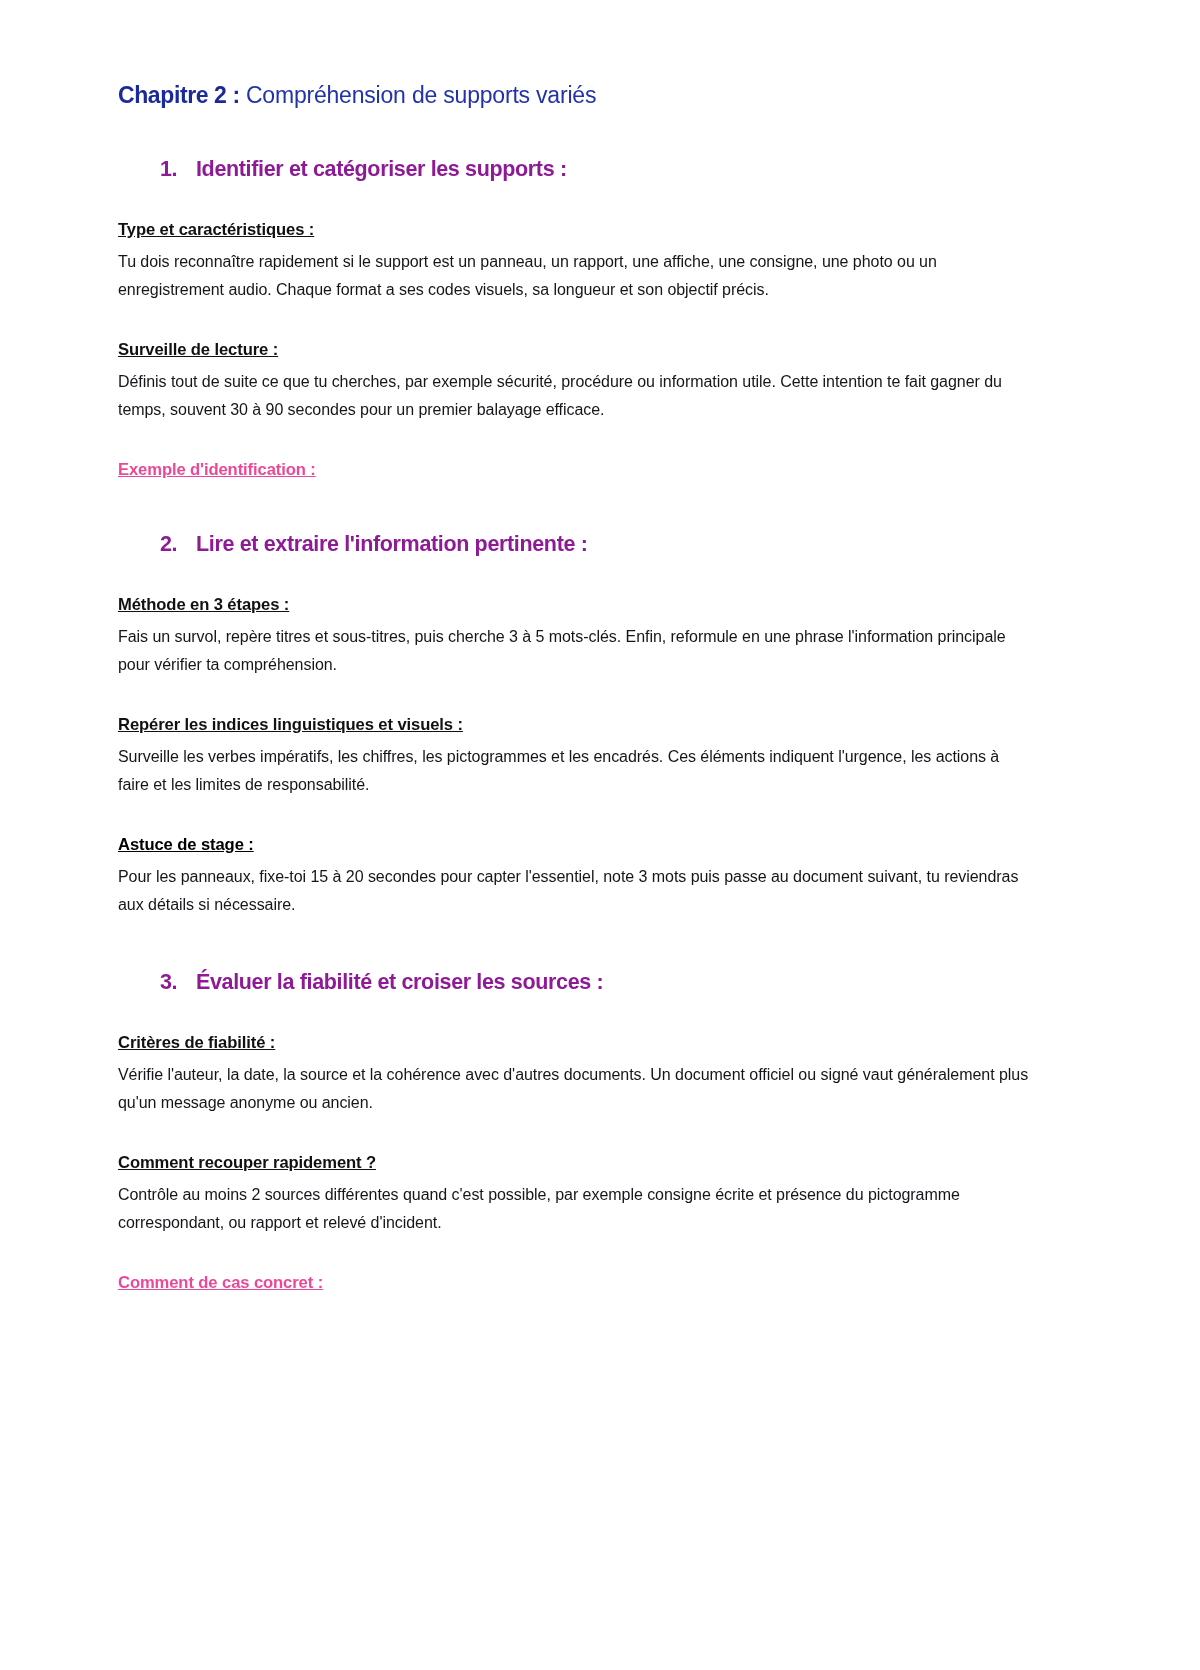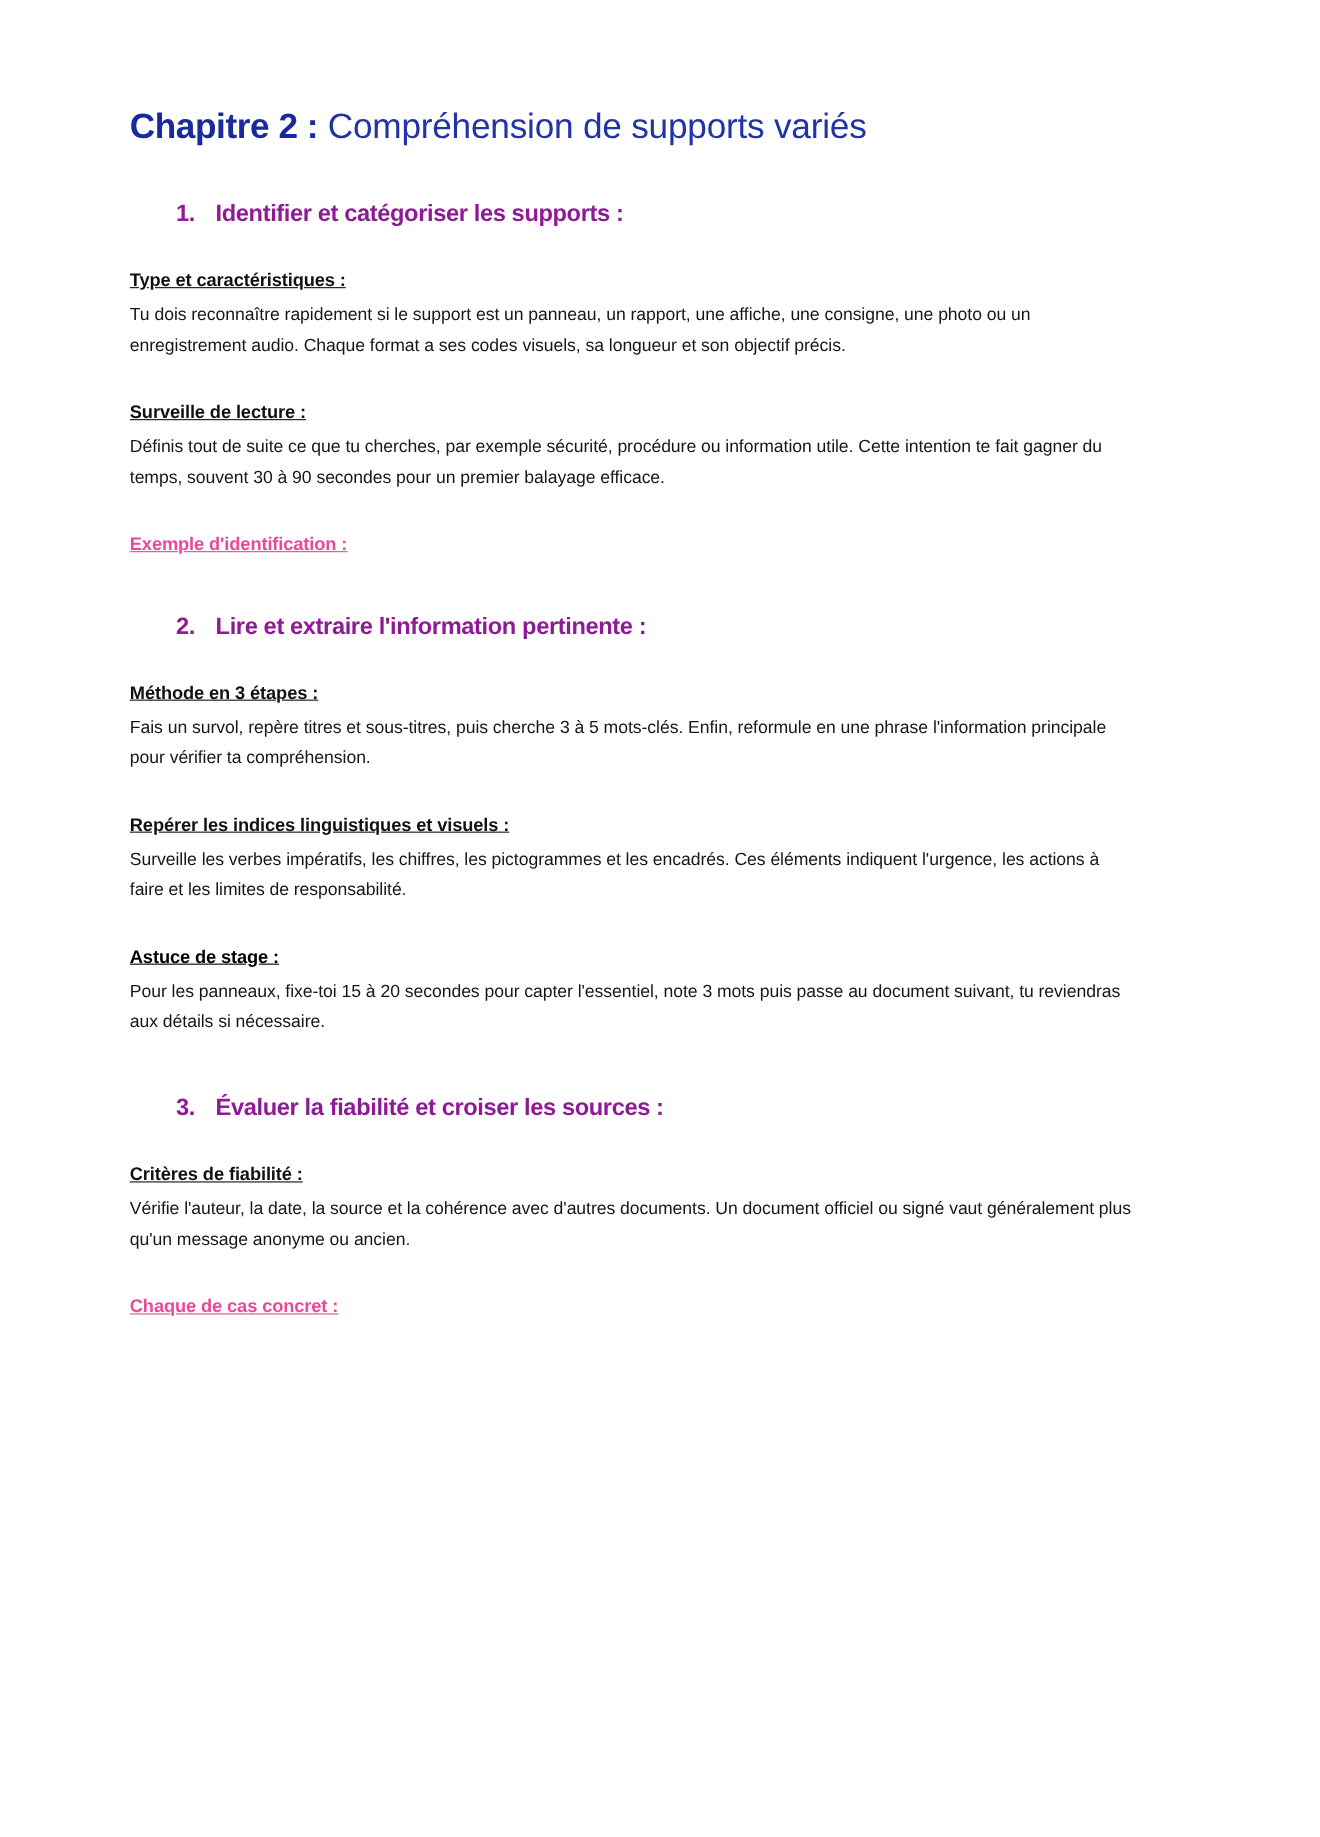--- a/index.html
+++ b/index.html
@@ -19,25 +19,25 @@
     position: relative;
     width: 1200px;
     height: 1670px;
     box-sizing: border-box;
     padding: 78px 170px 0 118px;
     background: #ffffff;
   }
 
   
   .chapter-title {
-    font-size: 32px;
+    font-size: 23px;
     line-height: 1.3;
     letter-spacing: -0.2px;
     color: #2233a8;
-    margin: 16px 0 46px 0;
+    margin: 3px 0 46px 0;
     font-weight: 400;
     white-space: nowrap;
   }
   .chapter-title .chapter-strong {
     font-weight: 700;
     color: #1a2a9c;
     letter-spacing: -0.4px;
   }
 
   
@@ -146,20 +146,24 @@
     <h2 class="section-heading gap-top">
       <span class="sec-num">3.</span>
       <span class="sec-text">Évaluer la fiabilité et croiser les sources :</span>
     </h2>
 
     <div class="block">
       <div class="sub-heading">Critères de fiabilité :</div>
       <p class="body-text">Vérifie l'auteur, la date, la source et la cohérence avec d'autres documents. Un document officiel ou signé vaut généralement plus qu'un message anonyme ou ancien.</p>
     </div>
 
+    <div class="block">
+      <div class="sub-heading">Comment recouper rapidement ?</div>
+      <p class="body-text">Contrôle au moins 2 sources différentes quand c'est possible, par exemple consigne écrite et présence du pictogramme correspondant, ou rapport et relevé d'incident.</p>
+    </div>
 
     <div class="block">
-      <div class="sub-heading green">Chaque de cas concret :</div>
+      <div class="sub-heading green">Comment de cas concret :</div>
       <p class="body-text"></p>
     </div>
   </div>
 
 </div>
 
 </body></html>

